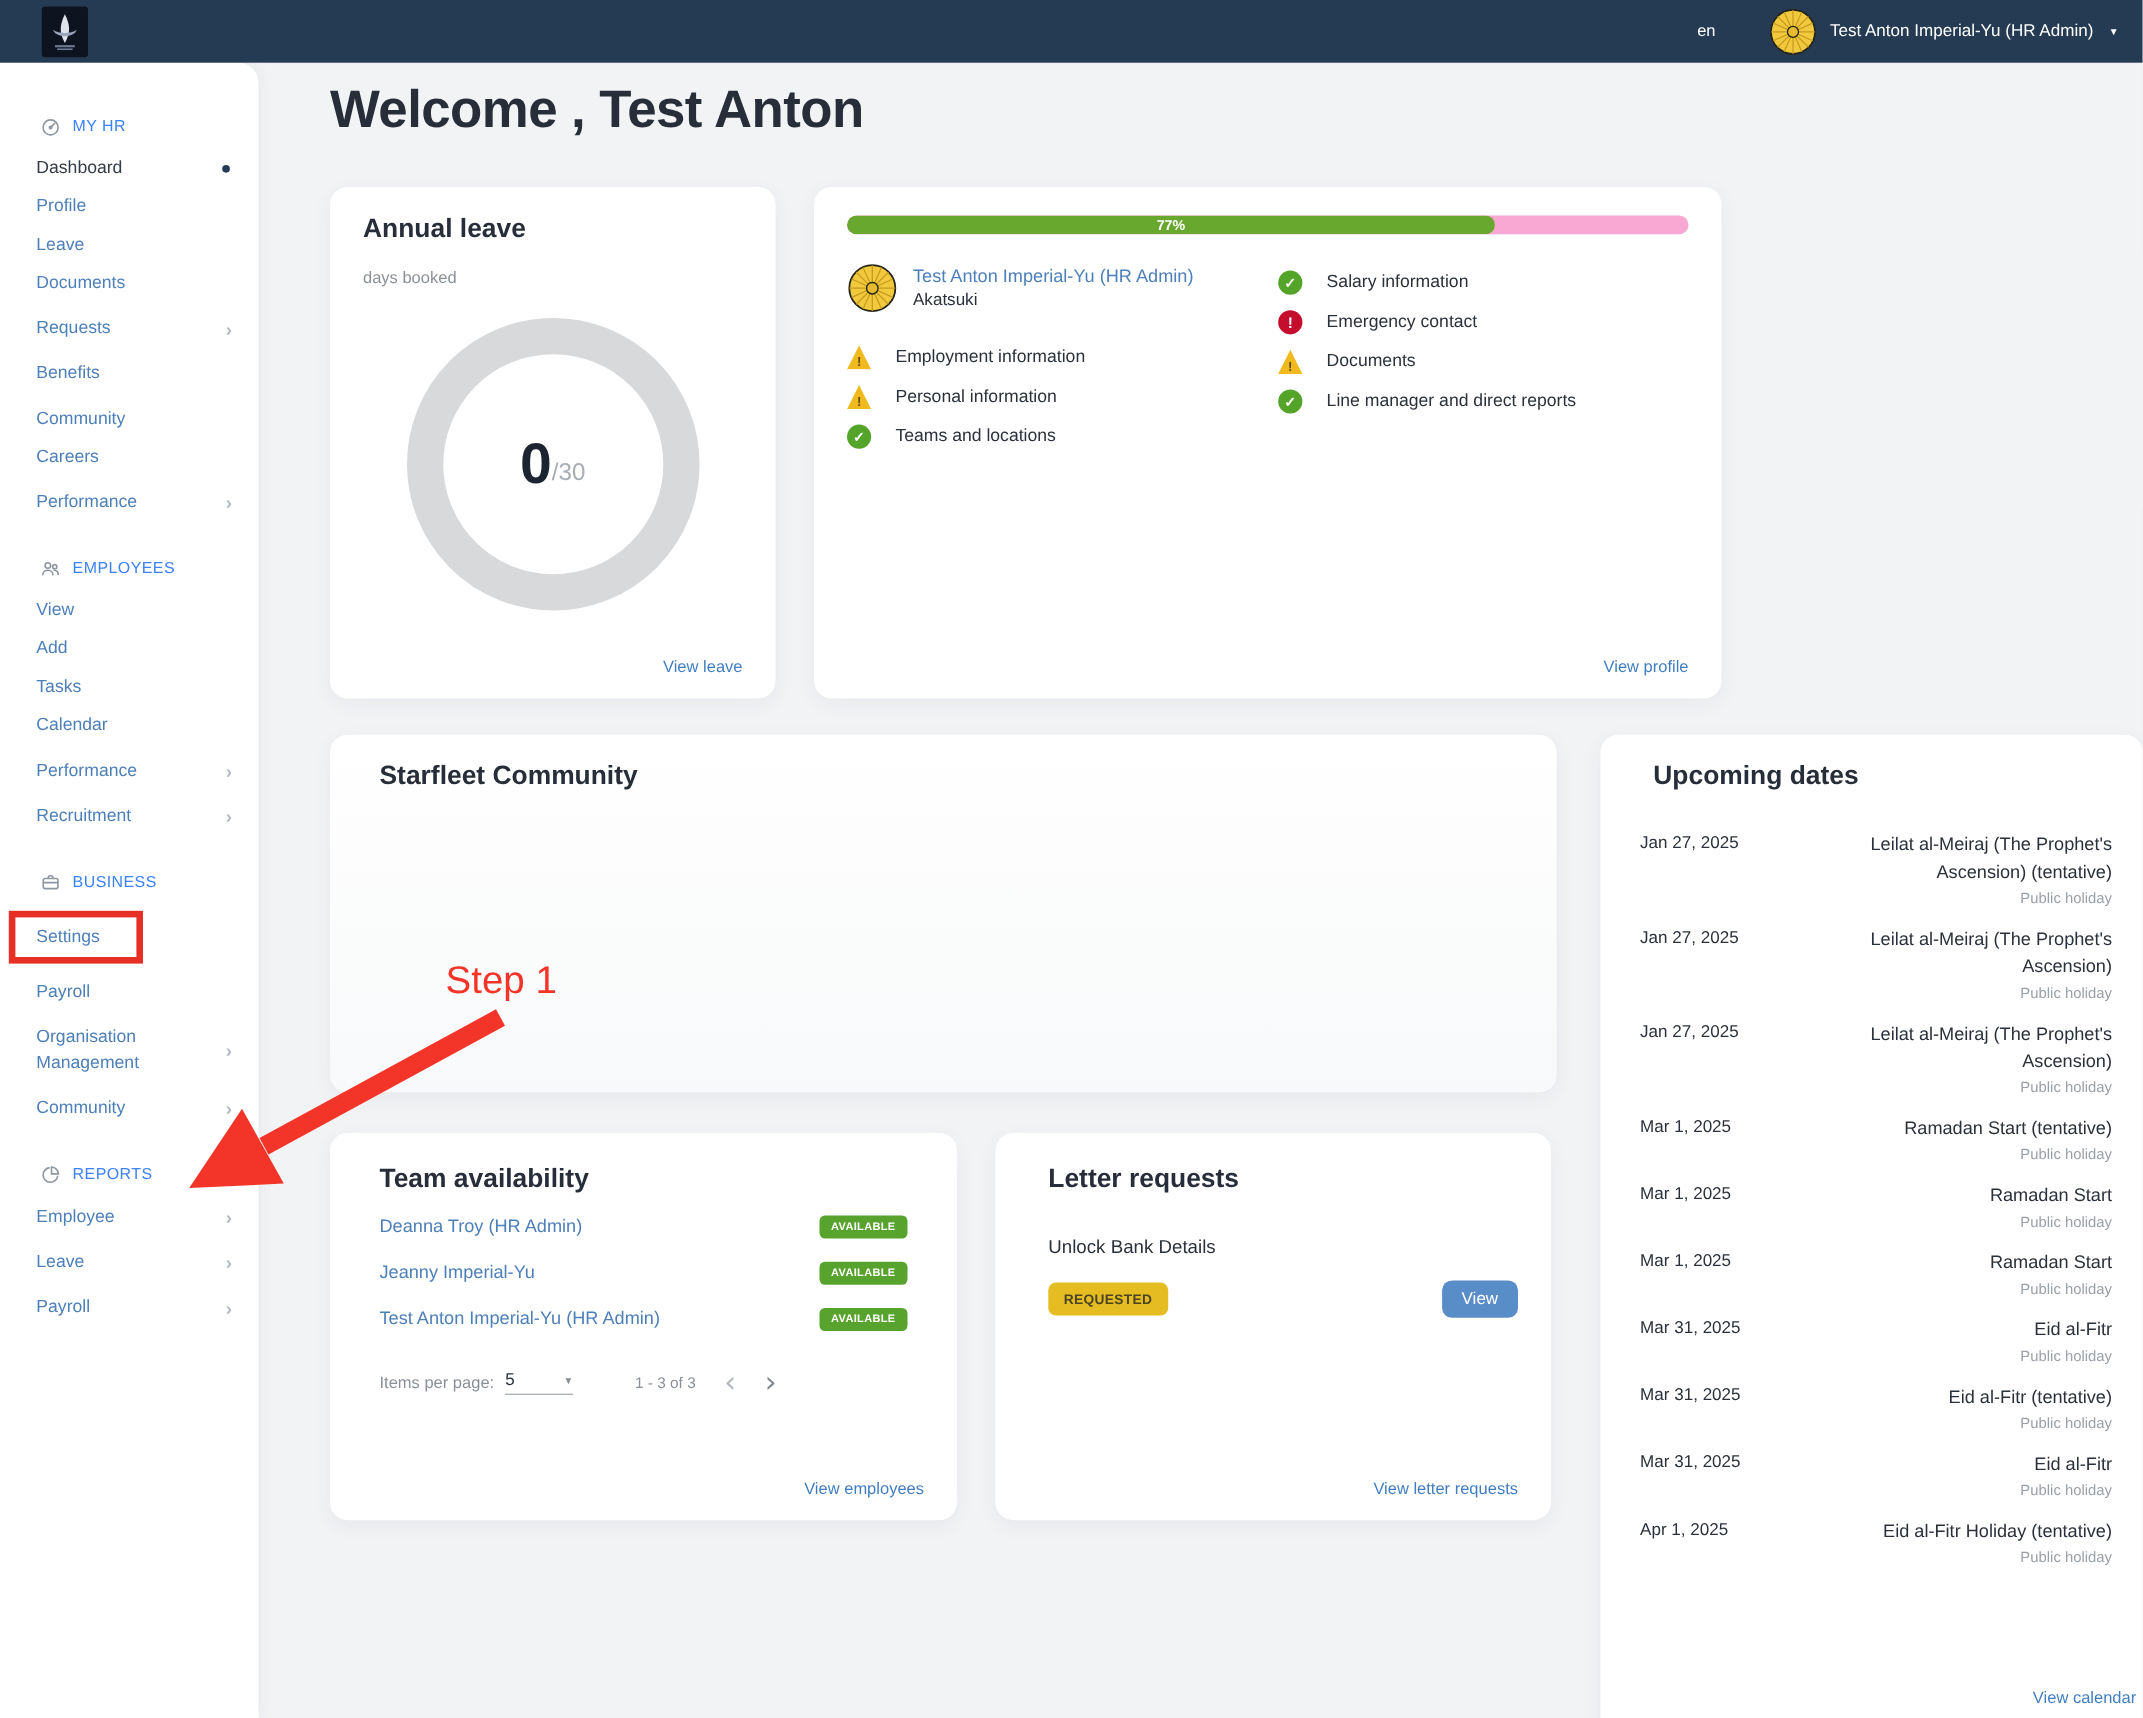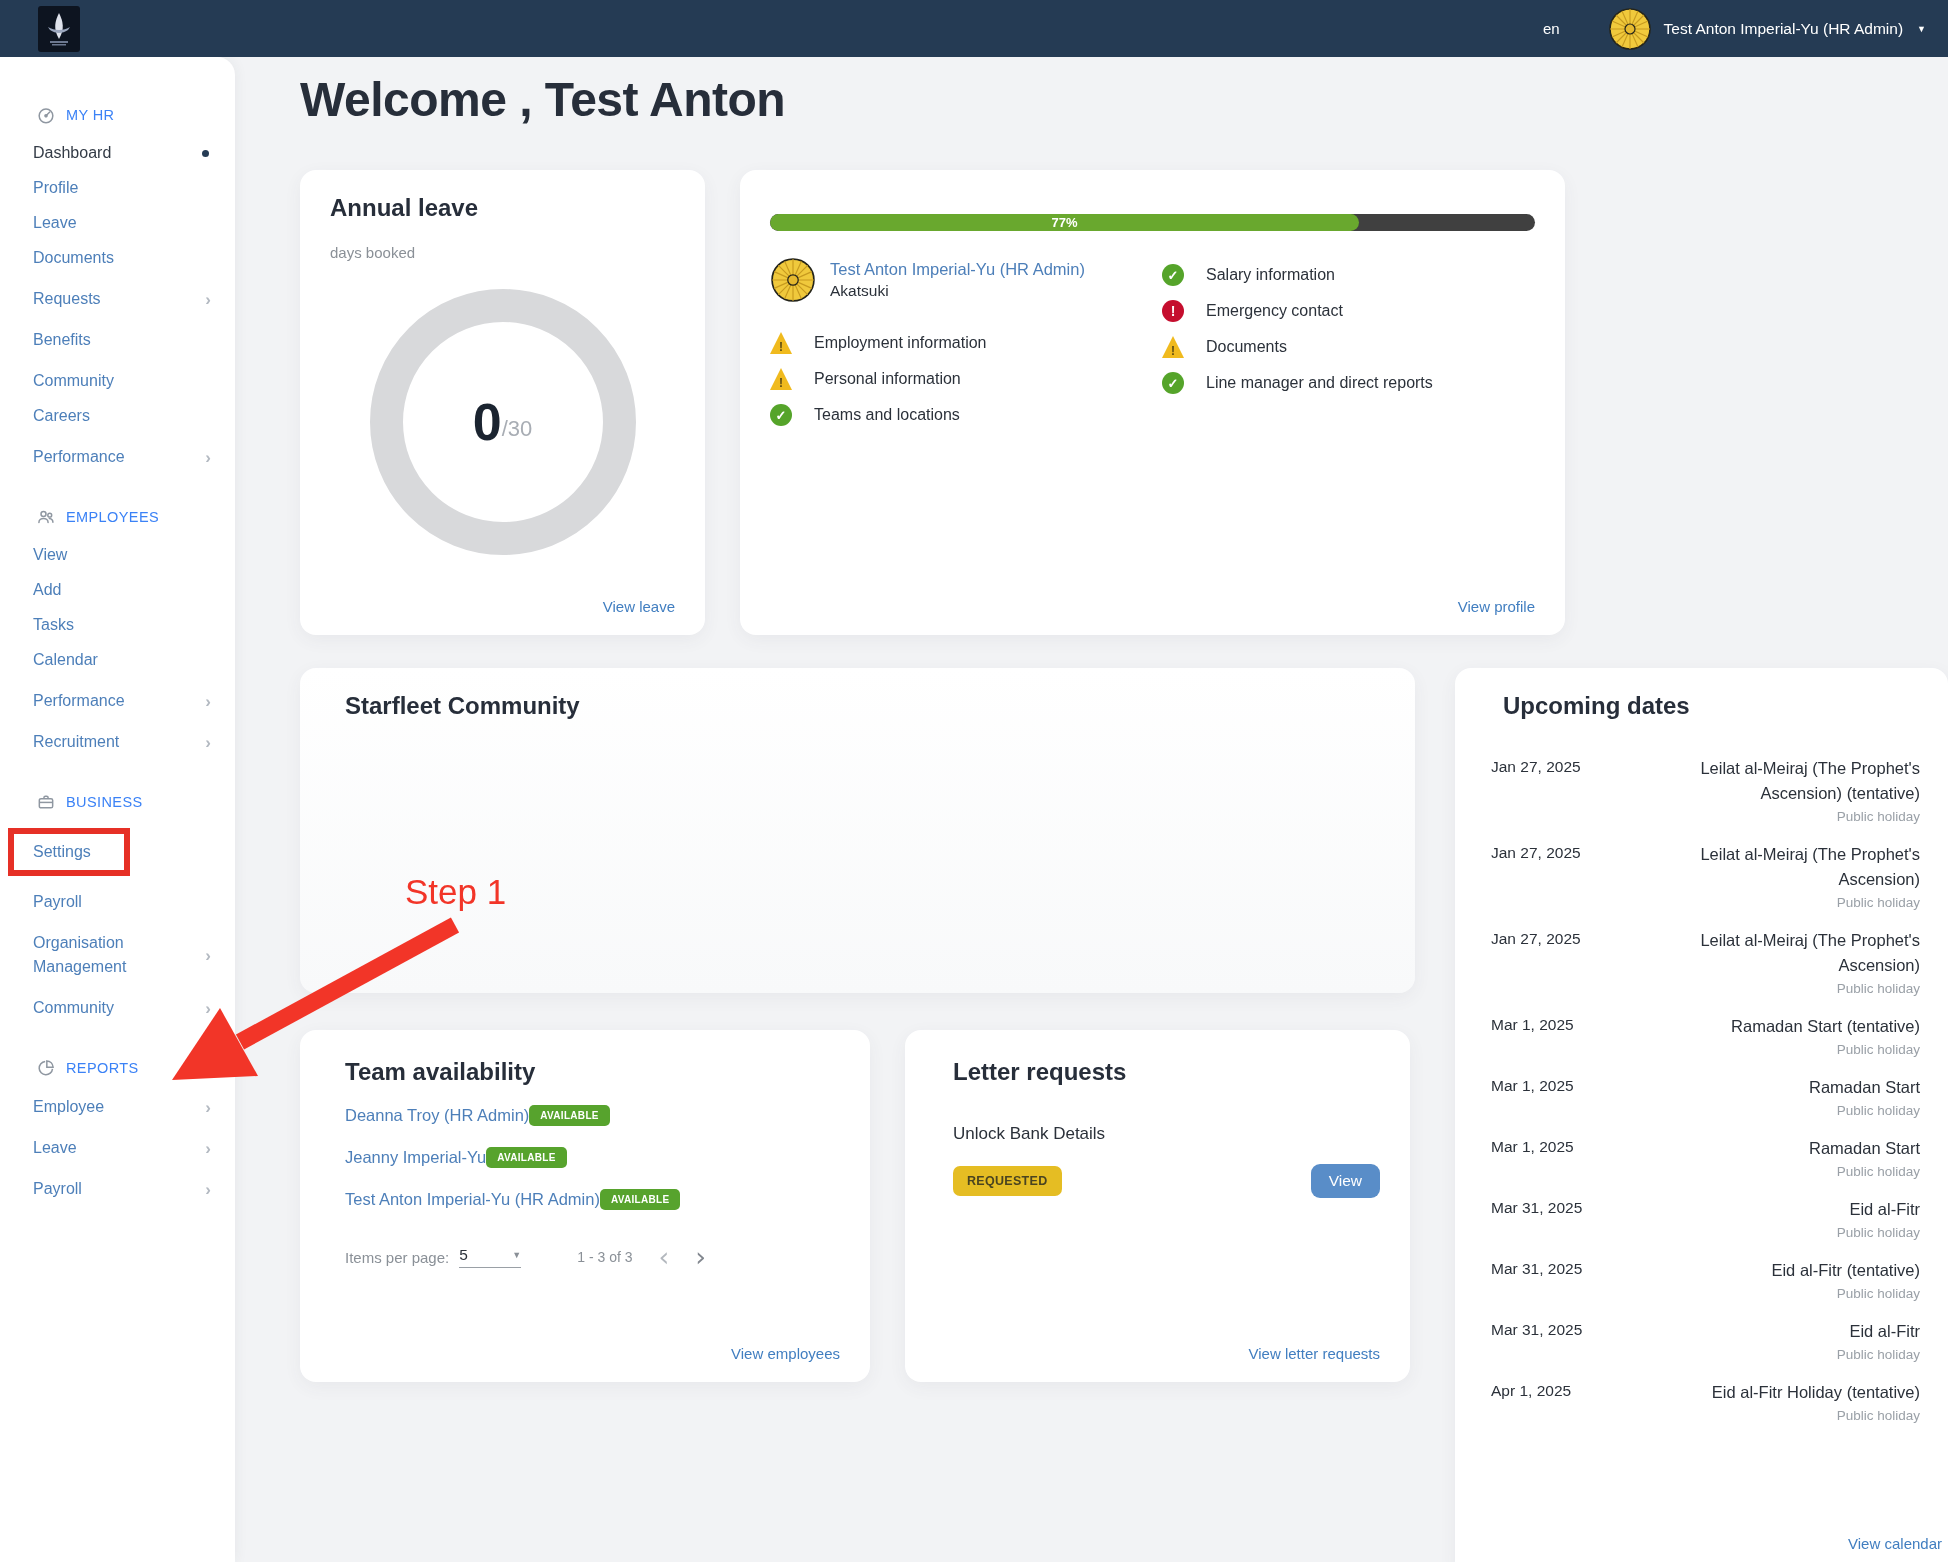--- a/index.html
+++ b/index.html
@@ -36,21 +36,21 @@
   
   .annual{left:300px;top:170px;width:405px;height:465px;padding:24px 30px;}
   .muted{color:#8a9097;font-size:15px;}
   .annual .muted{margin-top:22px;}
   .donut{width:200px;height:200px;border:33px solid #d8d9db;border-radius:50%;margin:28px auto 0 auto;display:flex;align-items:center;justify-content:center;box-sizing:content-box;}
   .donut .big{font-size:52px;font-weight:600;color:#1b2430;}
   .donut .small{font-size:22px;color:#a8adb4;margin-top:14px;}
 
   
   .profile{left:740px;top:170px;width:825px;height:465px;padding:24px 30px;}
-  .progress-track{margin-top:20px;width:100%;height:17px;background:#404040;border-radius:9px;overflow:hidden;}
+  .progress-track{margin-top:2px;width:100%;height:17px;background:#f9a8d4;border-radius:9px;overflow:hidden;}
   .progress-fill{height:100%;background:#69a82e;border-radius:9px;display:flex;align-items:center;justify-content:center;color:#fff;font-size:13px;font-weight:700;}
   .prof-cols{display:flex;margin-top:26px;}
   .prof-col-l{width:392px;}
   .prof-col-r{flex:1;}
   .idrow{display:flex;gap:14px;align-items:center;margin-bottom:22px;}
   .idrow .nm{color:#4d7fb9;font-size:16.5px;}
   .idrow .tm{color:#2b313a;font-size:15.5px;margin-top:3px;}
   .chk{display:flex;align-items:center;gap:22px;color:#2b313a;font-size:16px;height:36px;}
   .ic{width:22px;height:22px;border-radius:50%;display:flex;align-items:center;justify-content:center;color:#fff;font-size:13px;font-weight:700;flex:none;}
   .ic.check{background:#55a42a;}
@@ -68,21 +68,21 @@
   .ev-list{margin-top:28px;}
   .ev{display:flex;align-items:flex-start;padding:8px 0 10px 0;}
   .ev .d{width:128px;flex:none;font-size:15.5px;color:#2b313a;padding-top:2px;}
   .ev .nwrap{flex:1;text-align:right;}
   .ev .n{font-size:16.5px;color:#2b313a;line-height:25px;}
   .ev .t{font-size:13.5px;color:#9aa0a7;margin-top:3px;}
   .upcoming .corner-link{right:6px;bottom:26px;}
 
   
   .team{left:300px;top:1030px;width:570px;height:352px;padding:28px 45px;}
-  .member{display:flex;align-items:flex-start;margin-top:17px;}
+  .member{display:flex;align-items:flex-start;justify-content:space-between;margin-top:17px;}
   .member .mn{color:#4d7fb9;font-size:16.5px;line-height:25px;max-width:300px;cursor:pointer;}
   .badge-avail{background:#57a32d;color:#fff;font-size:10px;font-weight:700;letter-spacing:.3px;border-radius:5px;padding:5px 11px;margin-top:2px;}
   .pager{display:flex;align-items:center;margin-top:34px;color:#8a9097;font-size:15px;}
   .ipp-select{display:inline-flex;align-items:center;justify-content:space-between;width:62px;border-bottom:1px solid #9aa0a6;margin-left:10px;padding-bottom:3px;cursor:pointer;}
   .ipp-select .v{color:#2b313a;font-size:15.5px;}
   .ipp-select .car{font-size:9px;color:#8a9097;}
   .range{margin-left:56px;font-size:14px;}
   .pg-btn{font-size:27px;line-height:20px;margin-left:26px;cursor:pointer;font-family:"DejaVu Sans",sans-serif;}
   .pg-prev{color:#b3b8be;}
   .pg-next{color:#82878f;}

